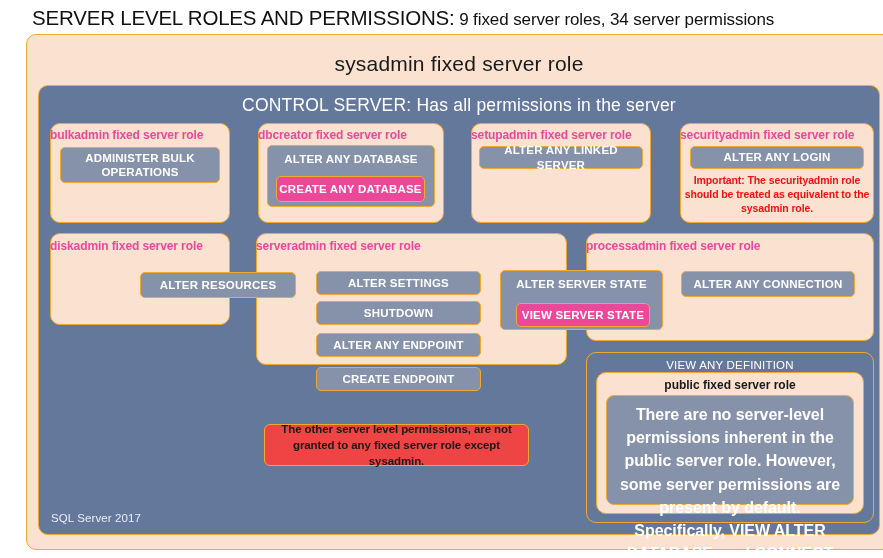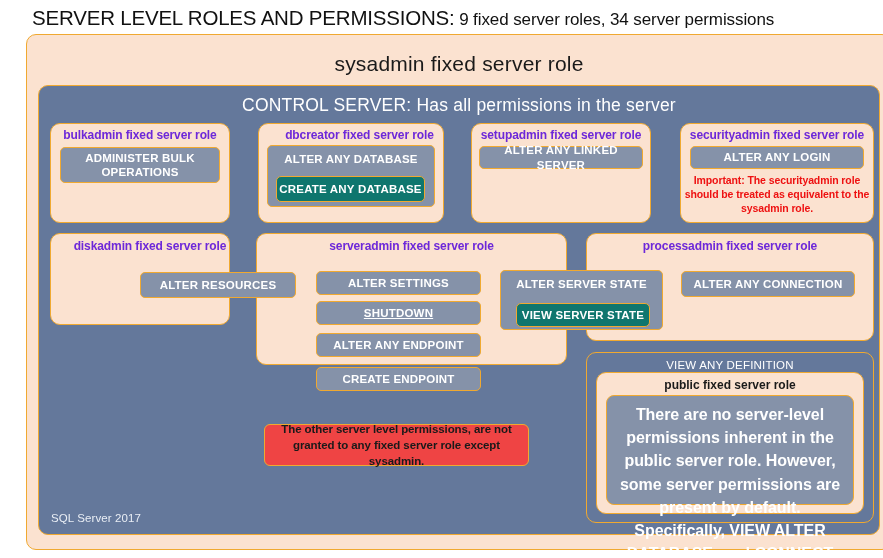--- a/index.html
+++ b/index.html
@@ -24,24 +24,24 @@
   }
   .slate{
     background:#64789b;border:1.5px solid #f0a930;border-radius:10px;
   }
   .pill{
     background:#8592a9;border:1.5px solid #f0a930;border-radius:5px;
     color:#ffffff;font-weight:bold;font-size:11.5px;
     display:flex;align-items:center;justify-content:center;text-align:center;
     line-height:1.25;letter-spacing:.2px;
   }
-  .pill.dark{background:#0f766e;}
+  .pill.dark{background:#ec4899;}
   .role-label{
-    color:#6d28d9;font-weight:bold;font-size:12px;
-    text-align:center;width:100%;letter-spacing:-0.1px;
+    color:#ec4899;font-weight:bold;font-size:12px;
+    text-align:left;width:100%;letter-spacing:-0.1px;
   }
   .note-red{
     color:#ee1111;font-weight:bold;font-size:10.5px;
     text-align:center;line-height:1.35;letter-spacing:-0.1px;
   }
 
   
   #sysadmin-box{left:8px;top:34px;width:866px;height:516px;}
   #sysadmin-title{
     left:8px;top:48px;width:866px;height:32px;
@@ -149,21 +149,21 @@
 </div>
 
 <div class="abs peach" id="processadmin-box"></div>
 <div class="abs" style="left:568px;top:239px;width:288px;">
   <div class="role-label">processadmin fixed server role</div>
 </div>
 
 <div class="abs pill" style="left:122px;top:272px;width:156px;height:26px;">ALTER RESOURCES</div>
 
 <div class="abs pill" style="left:298px;top:271px;width:165px;height:24px;">ALTER SETTINGS</div>
-<div class="abs pill" style="left:298px;top:301px;width:165px;height:24px;text-decoration:underline;">SHUTDOWN</div>
+<div class="abs pill" style="left:298px;top:301px;width:165px;height:24px;">SHUTDOWN</div>
 <div class="abs pill" style="left:298px;top:333px;width:165px;height:24px;">ALTER ANY ENDPOINT</div>
 <div class="abs pill" style="left:298px;top:367px;width:165px;height:24px;">CREATE  ENDPOINT</div>
 
 <div class="abs pill" style="left:482px;top:270px;width:163px;height:60px;align-items:flex-start;padding-top:6px;">ALTER SERVER  STATE</div>
 <div class="abs pill dark" style="left:498px;top:303px;width:134px;height:24px;">VIEW SERVER  STATE</div>
 
 <div class="abs pill" style="left:663px;top:271px;width:174px;height:26px;">ALTER ANY CONNECTION</div>
 
 <div class="abs slate" id="viewanydef-box"></div>
 <div class="abs" id="viewanydef-label">VIEW ANY DEFINITION</div>

